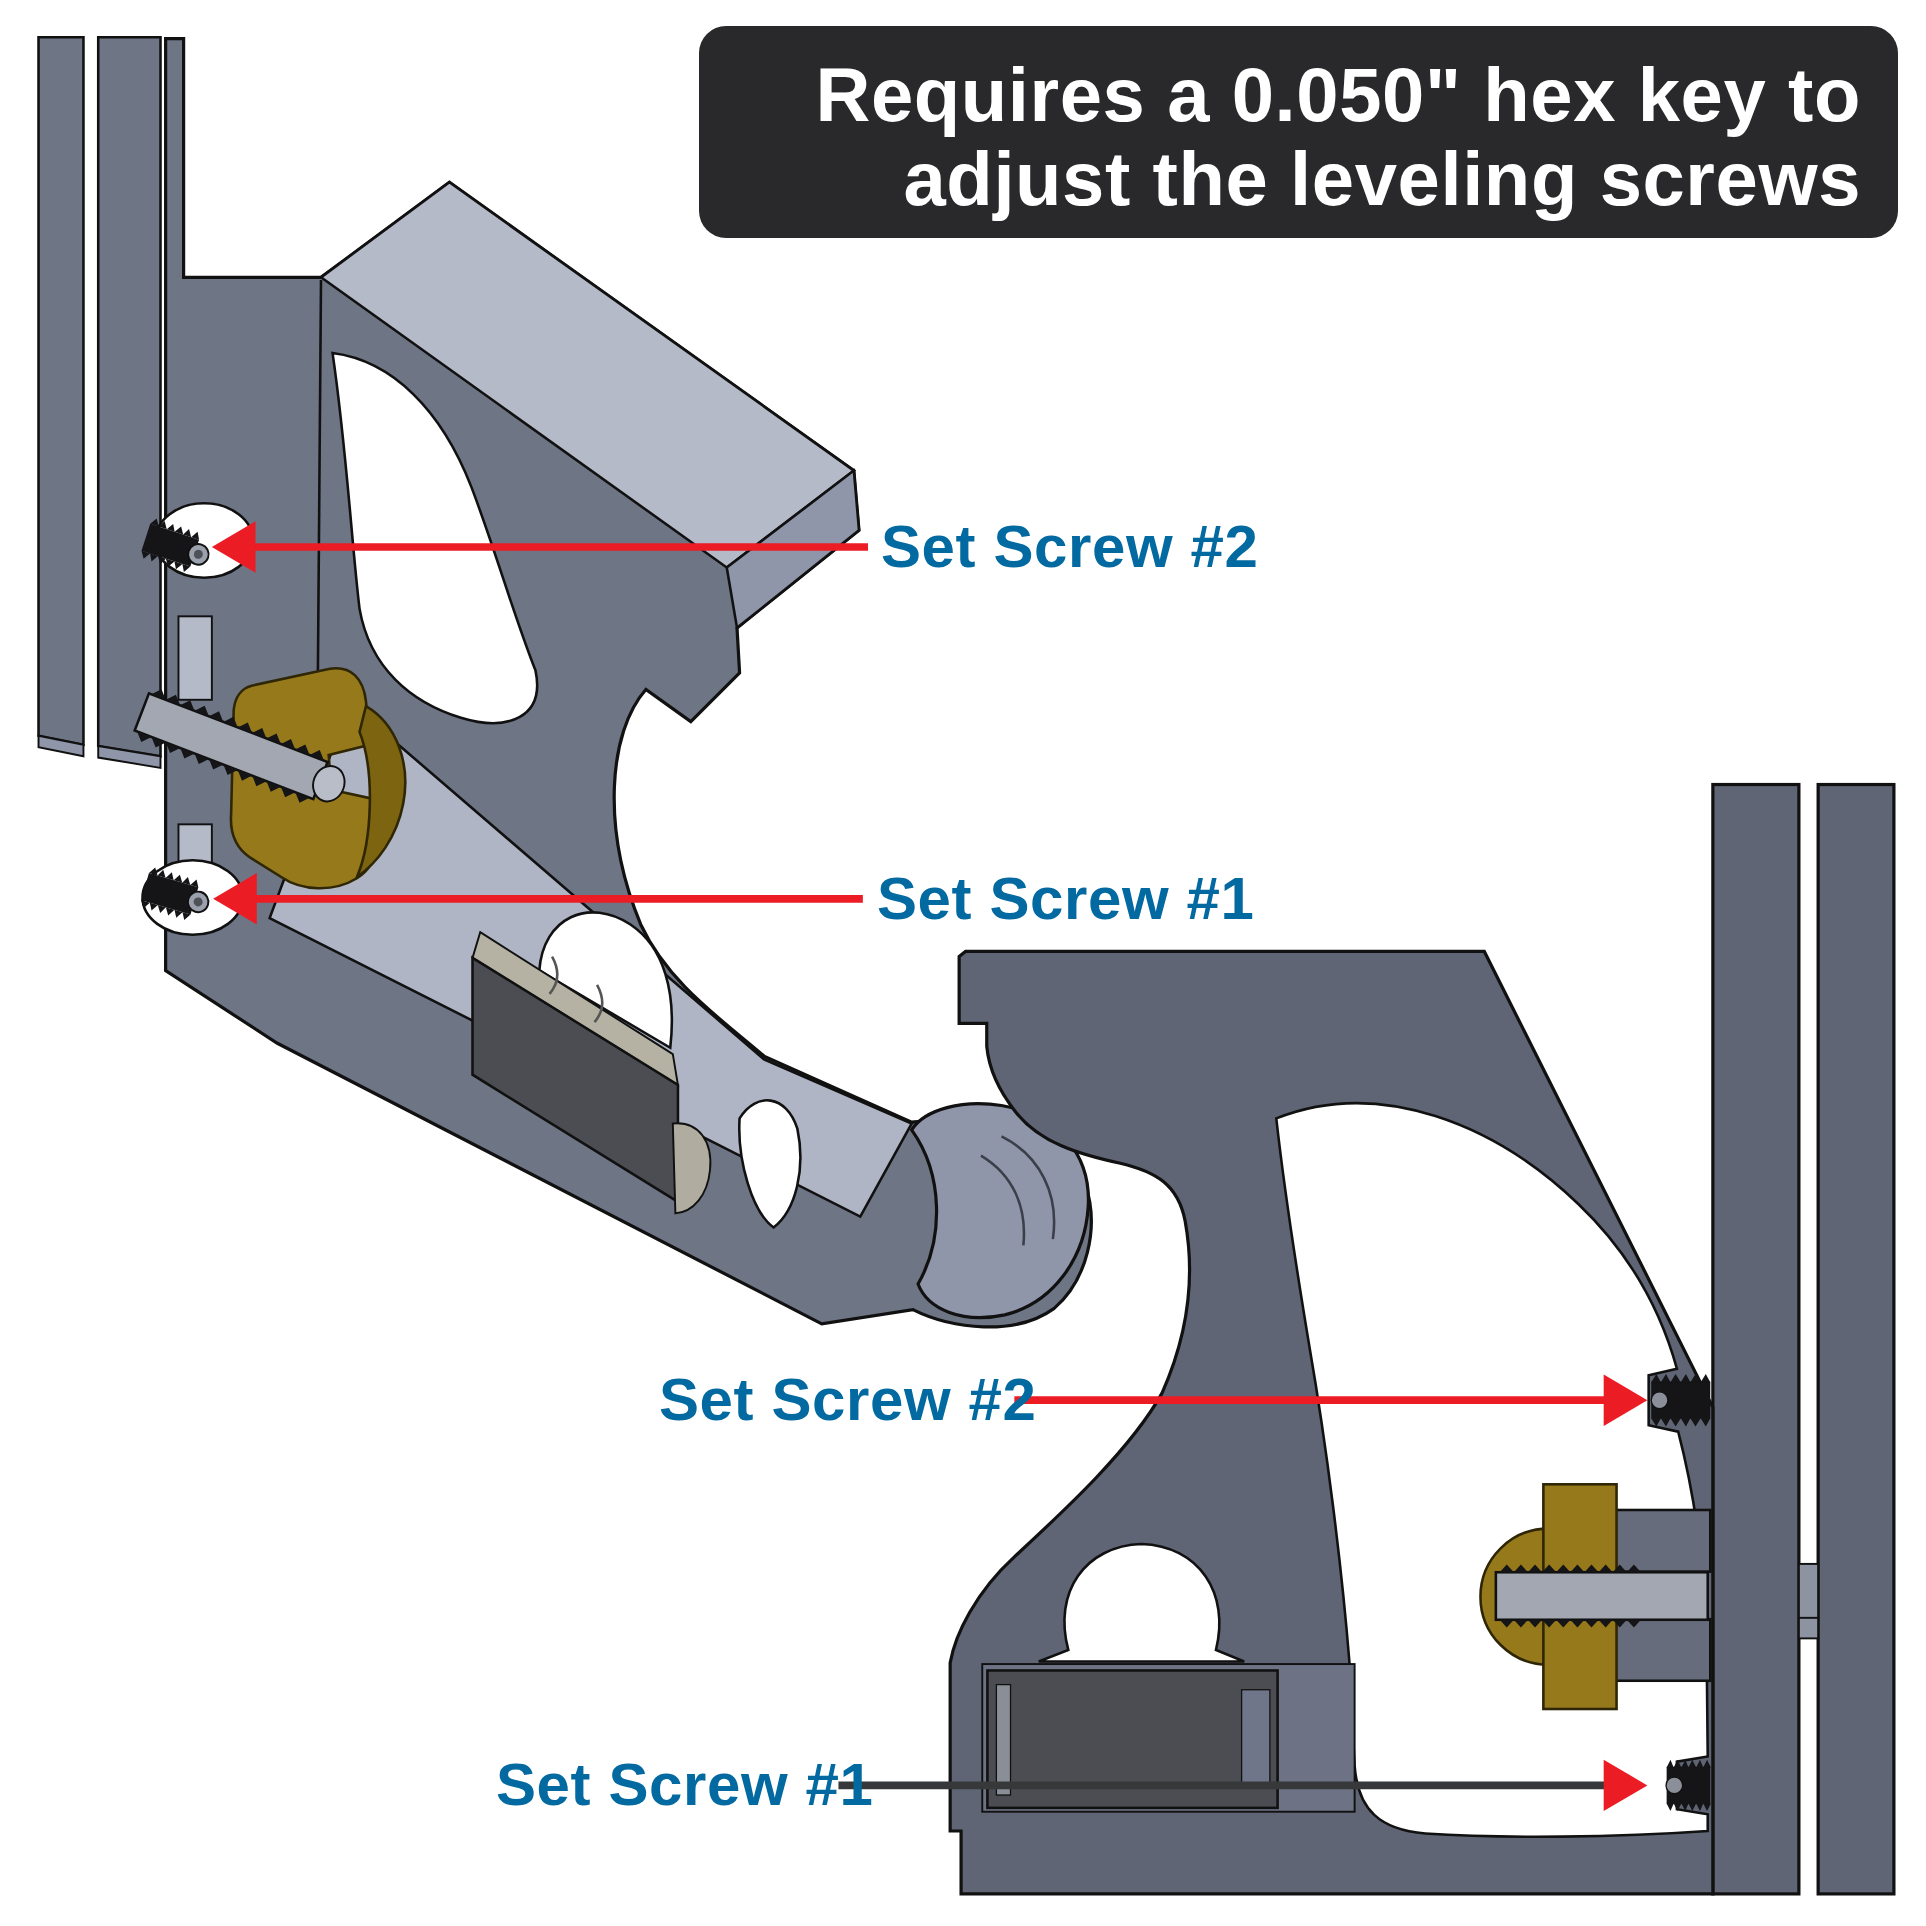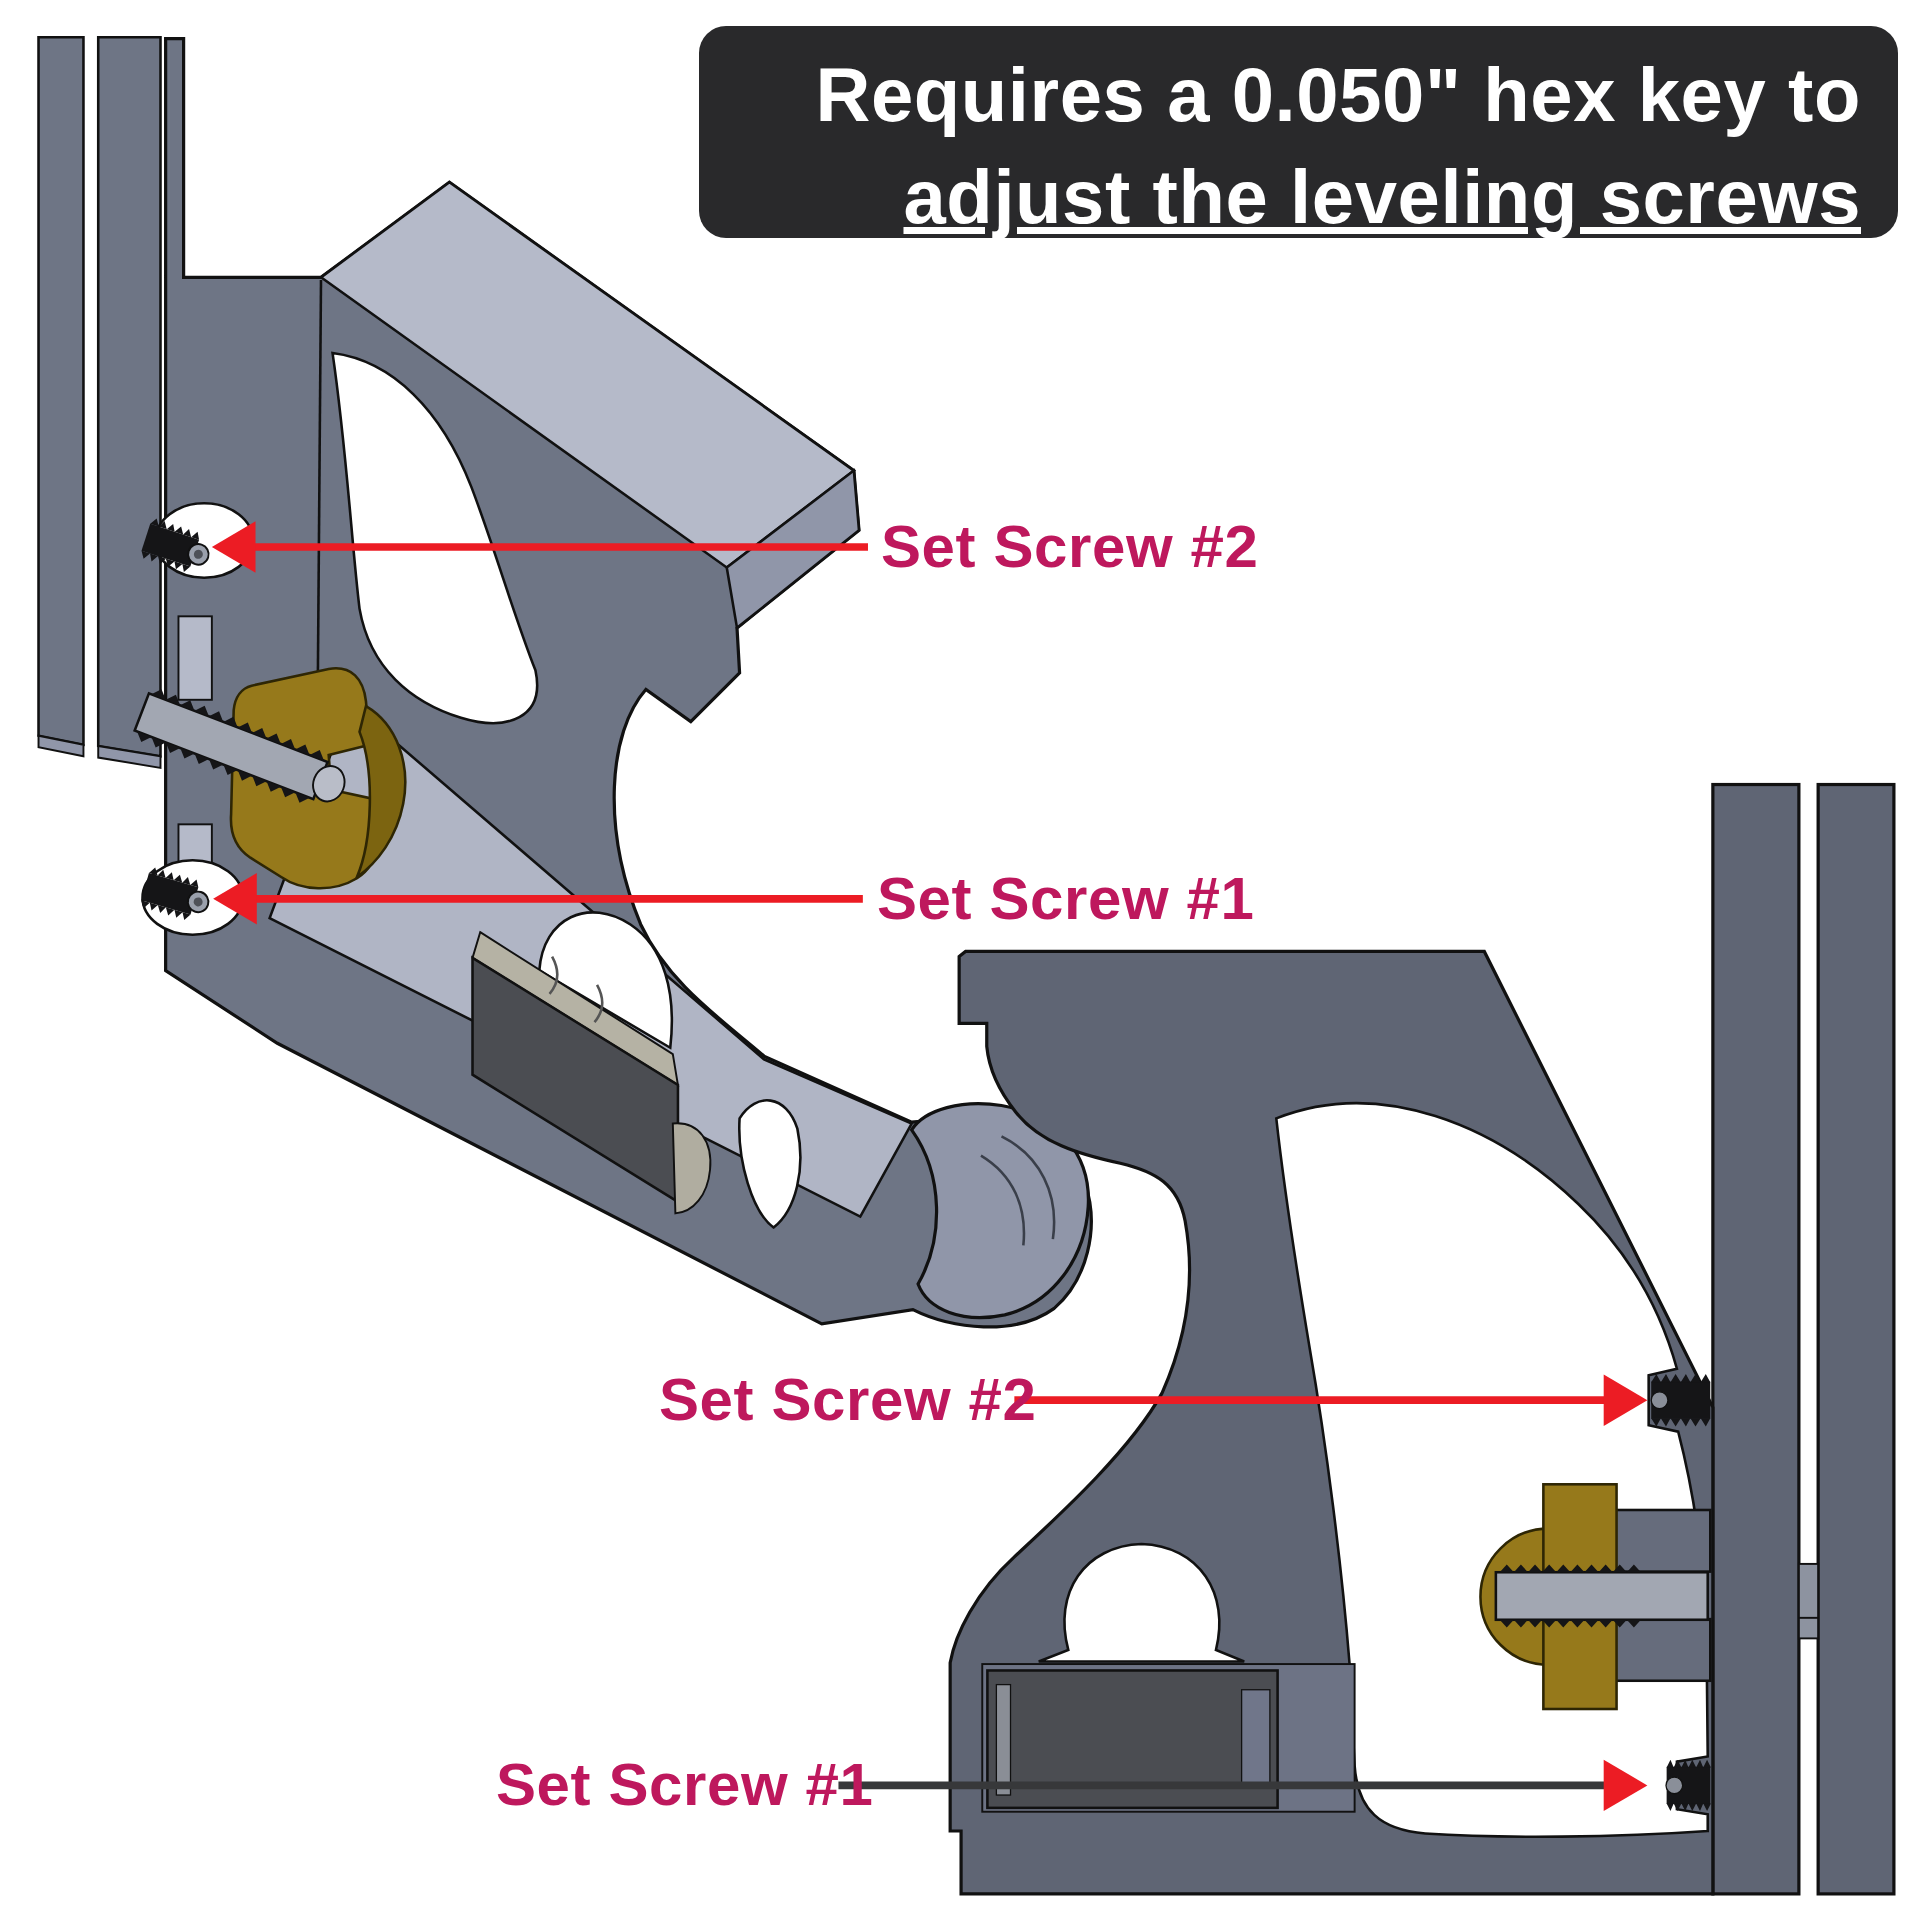--- a/index.html
+++ b/index.html
@@ -8,23 +8,23 @@
     font-family:"Liberation Sans",sans-serif;
   }
   .stage svg{position:absolute;left:0;top:0;}
   .banner{
     position:absolute;left:699px;top:26px;width:1199px;height:212px;
     background:#29292b;border-radius:27px;box-sizing:border-box;
     padding:27px 37px 0 26px;color:#ffffff;text-align:right;
     font-weight:700;font-size:76px;line-height:1.1;letter-spacing:0.6px;
   }
   .banner .ln{white-space:nowrap;}
-  .banner .ln + .ln{margin-top:18px;text-decoration:underline;}
+  .banner .ln + .ln{}
   .lbl{
-    position:absolute;color:#be185d;font-weight:700;font-size:60px;line-height:1;
+    position:absolute;color:#0369a1;font-weight:700;font-size:60px;line-height:1;
     letter-spacing:0.6px;white-space:nowrap;
   }
   .lbl.right{text-align:right;}
 </style>
 </head>
 <body>
 
 <div class="stage">
 
 <svg width="1926" height="1926" viewBox="0 0 3000 3000">

